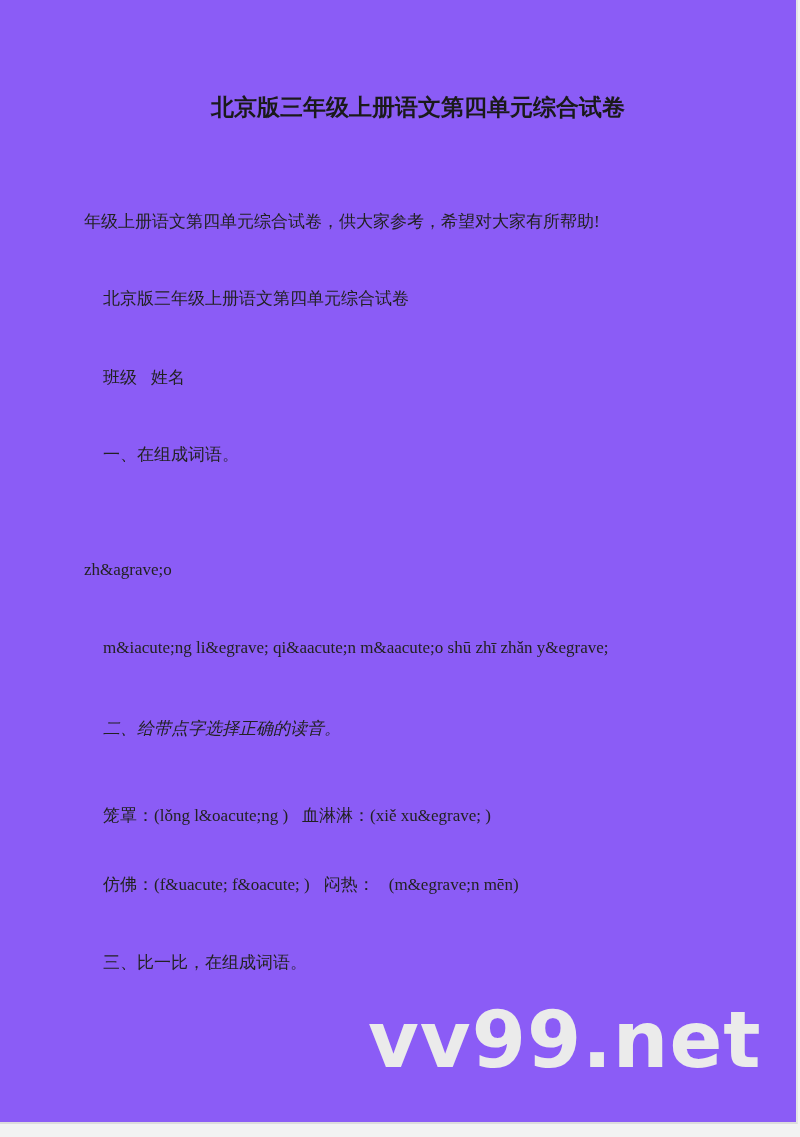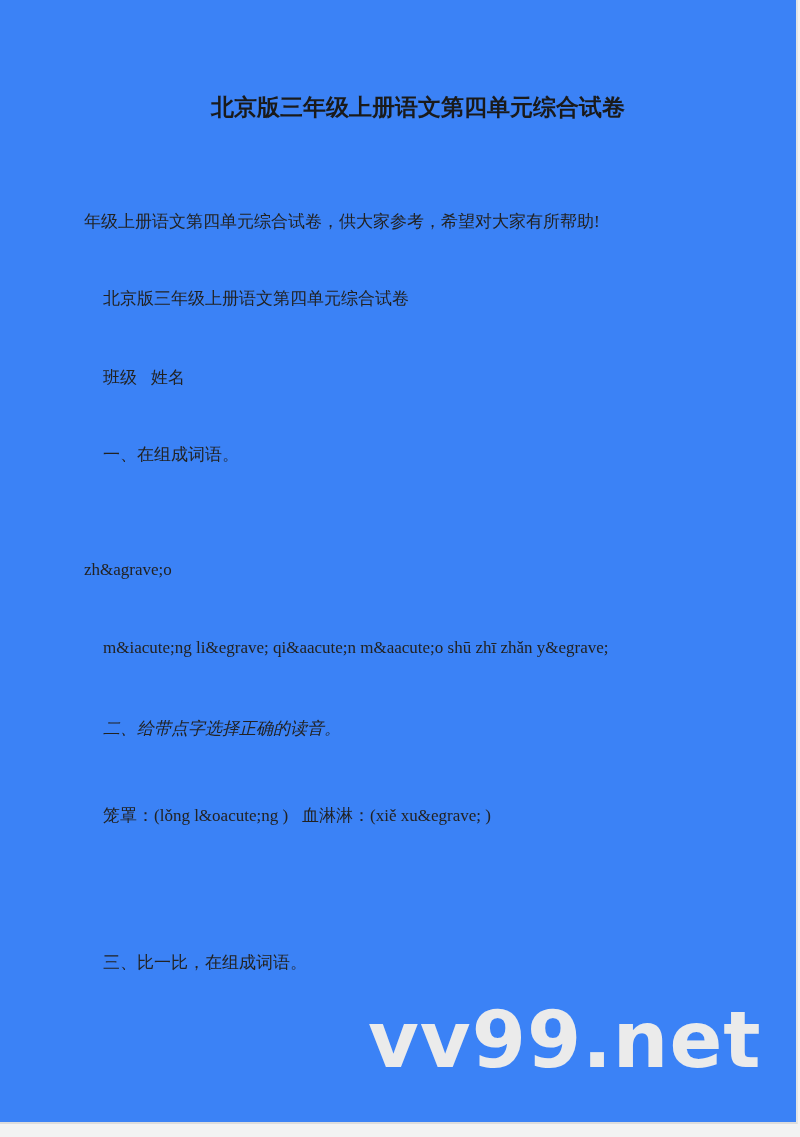--- a/index.html
+++ b/index.html
@@ -2,21 +2,21 @@
 <html><head>
   <meta charset="utf-8">
   <style>
     html, body { margin:0; padding:0; }
     body {
       width:800px; height:1137px; background:#f2f2f2; position:relative; overflow:hidden;
       font-family: "Liberation Serif", "DejaVu Serif", serif;
     }
     .page {
       position:absolute; left:0; top:0; width:796px; height:1122px;
-      background:#3b82f6; border-right:2px solid #e4e4e4; border-bottom:2px solid #dcdcdc;
+      background:#8b5cf6; border-right:2px solid #e4e4e4; border-bottom:2px solid #dcdcdc;
     }
     .title {
       position:absolute; left:0; width:836px; top:92px; text-align:center;
       font-family:"DejaVu Sans", "Liberation Sans", sans-serif;
       font-weight:bold; font-size:23px; color:#1a1a1a; letter-spacing:0px;
     }
     .p { position:absolute; font-size:17px; color:#222; white-space:nowrap; }
     .intro1 { left:120px; top:170px; }
     .intro2 { left:84px; top:210px; }
     .line { left:103px; }
@@ -49,17 +49,20 @@
   <div class="p" style="left:84px; top:560px;">zh&amp;agrave;o</div>
 
   <div class="p line" style="top:638px;">m&amp;iacute;ng li&amp;egrave; qi&amp;aacute;n m&amp;aacute;o shū zhī zhǎn y&amp;egrave;</div>
 
   <div class="p line" style="top:717px;font-style:italic;">二、给带点字选择正确的读音。</div>
 
   <div class="p line" style="top:796px;margin-top:8px;">
     <span>笼罩：(lǒng l&amp;oacute;ng )</span><span class="gap"></span><span>血淋淋：(xiě xu&amp;egrave; )</span>
   </div>
 
+  <div class="p line" style="top:873px;">
+    <span>仿佛：(f&amp;uacute; f&amp;oacute; )</span><span class="gap"></span><span>闷热：</span><span class="gap"></span><span>(m&amp;egrave;n mēn)</span>
+  </div>
 
   <div class="p line" style="top:951px;">三、比一比，在组成词语。</div>
 
   <div class="watermark">vv99.net</div>
 </div>
 
 </body></html>

